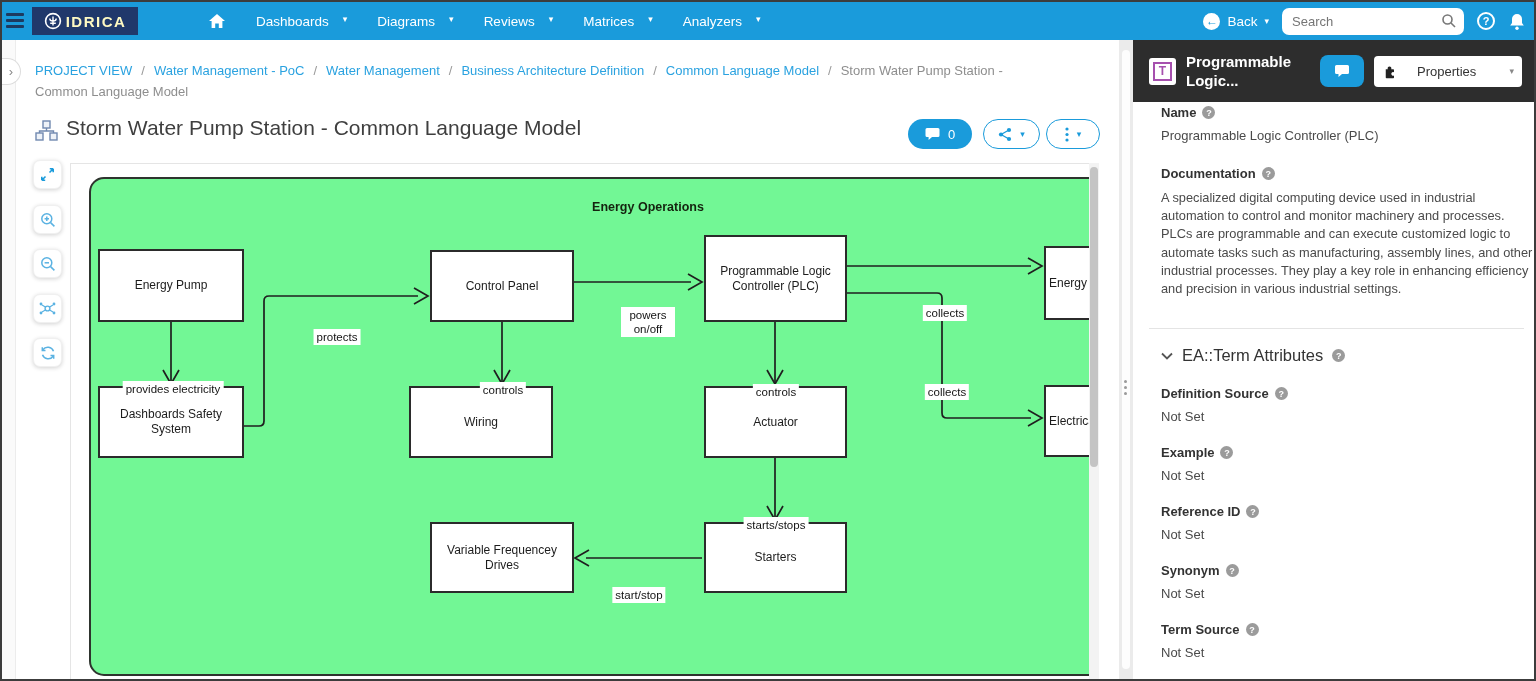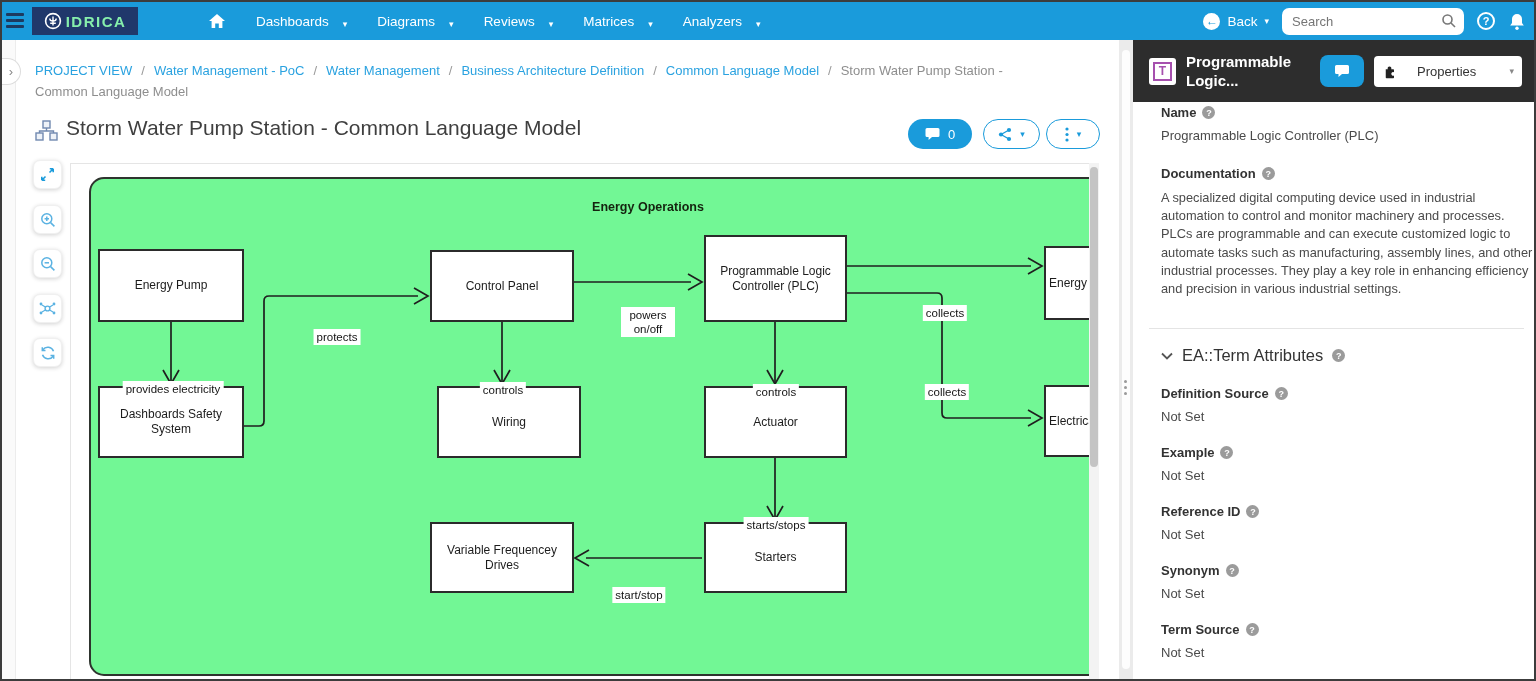--- a/index.html
+++ b/index.html
@@ -6,24 +6,24 @@
   body { font-family:"Liberation Sans", sans-serif; background:#888; }
   .frame { position:relative; width:1536px; height:681px; background:#fff;
            border:2px solid #3c3c3c; overflow:hidden; }
 
   
   .topbar { position:absolute; left:0; top:0; right:0; height:38px; background:#1a9bdb; }
   .hamburger { position:absolute; left:4px; top:11px; width:18px; height:16px; cursor:pointer; }
   .hamburger span { display:block; height:3px; background:#1d3a5f; margin-bottom:3px; border-radius:1px; }
   .logo { position:absolute; left:30px; top:5px; width:106px; height:28px; background:#20386b;
           display:flex; align-items:center; justify-content:center; gap:4px; }
-  .logo-text { color:#86efac; font-weight:bold; font-size:15px; letter-spacing:1.5px; }
+  .logo-text { color:#fef9c3; font-weight:bold; font-size:15px; letter-spacing:1.5px; }
   .nav { position:absolute; left:206px; top:0; height:38px; display:flex; align-items:center; }
   .nav-home { margin-right:30px; display:flex; align-items:center; cursor:pointer; }
-  .nav-item { display:flex; align-items:flex-end; gap:14px; margin-right:30px; color:#fff;
+  .nav-item { display:flex; align-items:flex-start; gap:14px; margin-right:30px; color:#fff;
               font-size:13.5px; cursor:pointer; }
   .caret { font-size:9px; color:#fff; }
   .top-right { position:absolute; right:8px; top:0; height:38px; display:flex; align-items:center; gap:13px; }
   .back-group { display:flex; align-items:center; gap:7px; color:#fff; font-size:13.5px; cursor:pointer; }
   .back-circle { width:17px; height:17px; border-radius:50%; background:#fff; color:#1a9bdb;
                  font-size:12px; font-weight:bold; display:flex; align-items:center; justify-content:center; }
   .search-box { width:182px; height:27px; background:#fff; border-radius:7px; position:relative; }
   .search-box input { width:100%; height:100%; border:none; outline:none; background:transparent;
                       padding:0 28px 0 10px; font-size:13px; color:#444; font-family:inherit; }
   .search-box svg { position:absolute; right:7px; top:5px; }
@@ -272,21 +272,21 @@
         <polyline points="696,342 704,356 712,342"></polyline>
       <path d="M631,394 H515"></path>
         <polyline points="518,386 504,394 518,402"></polyline>
     </svg>
 
     <div class="node" style="left:27px;top:85px;width:146px;height:73px">Energy Pump</div>
     <div class="node" style="left:359px;top:86px;width:144px;height:72px">Control Panel</div>
     <div class="node" style="left:633px;top:71px;width:143px;height:87px;padding:0 12px">Programmable Logic Controller (PLC)</div>
     <div class="node clipped" style="left:973px;top:82px;width:130px;height:74px">Energy</div>
     <div class="node" style="left:27px;top:222px;width:146px;height:72px">Dashboards Safety System</div>
-    <div class="node" style="left:366px;top:222px;width:144px;height:72px">Wiring</div>
+    <div class="node" style="left:338px;top:222px;width:144px;height:72px">Wiring</div>
     <div class="node" style="left:633px;top:222px;width:143px;height:72px">Actuator</div>
     <div class="node clipped" style="left:973px;top:221px;width:130px;height:72px">Electrica</div>
     <div class="node" style="left:359px;top:358px;width:144px;height:71px;padding:0 14px">Variable Frequencey Drives</div>
     <div class="node" style="left:633px;top:358px;width:143px;height:71px">Starters</div>
 
     <div class="edge-label" style="left:102px;top:177px">provides electricity</div>
     <div class="edge-label" style="left:266px;top:125px">protects</div>
     <div class="edge-label wrap" style="left:577px;top:110px">powers on/off</div>
     <div class="edge-label" style="left:432px;top:178px">controls</div>
     <div class="edge-label" style="left:874px;top:101px">collects</div>

